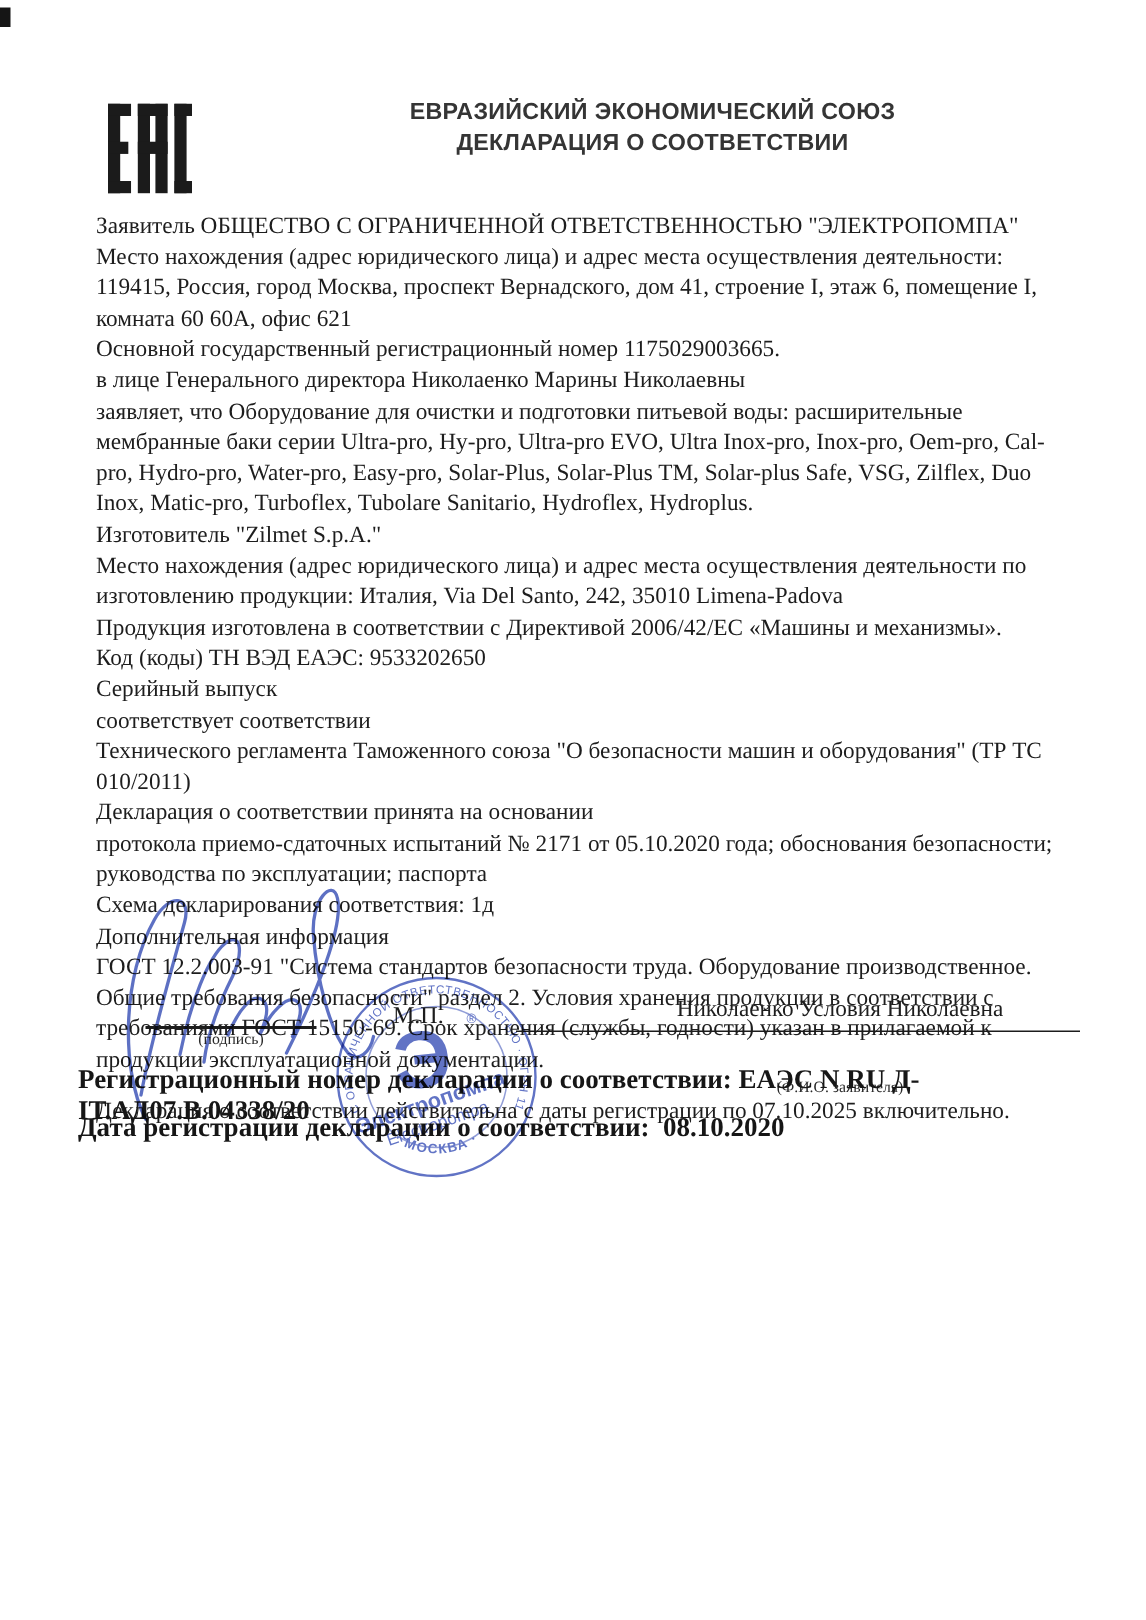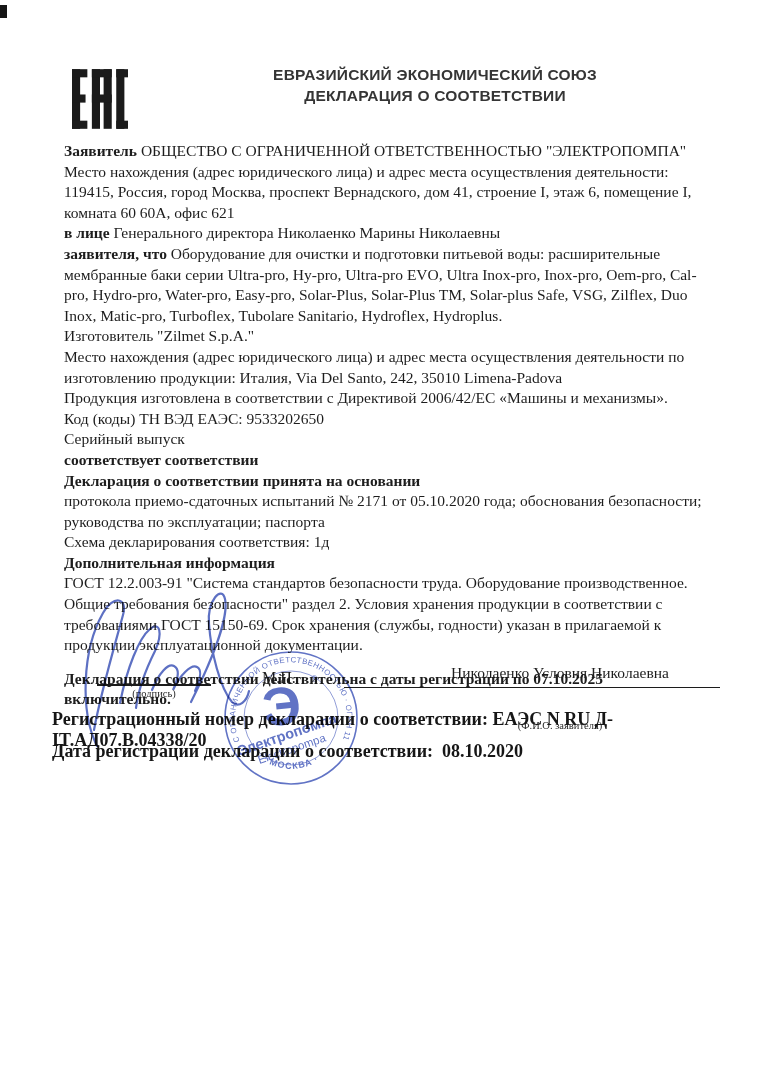--- a/index.html
+++ b/index.html
@@ -18,21 +18,21 @@
     font-family:"Liberation Sans", sans-serif; font-weight:700;
     font-size:15.5px; line-height:21px; color:#353535; letter-spacing:0.2px;
   }
 
   .body {
     position:absolute; left:64px; top:141px; width:648px;
     font-size:15.5px; line-height:20.6px; color:#1d1d1d;
   }
   .body p { margin:0; }
   .body p.validity { margin-top:13px; font-weight:700; }
-  .body b { font-weight:700; }
+  .body b { font-weight:400; }
 
   .rule { position:absolute; height:0; border-top:2px solid #1c1c1c; }
   .sign-line { left:97px; top:684px; width:114px; }
   .name-line { left:344px; top:687px; width:376px; border-top-width:1.5px; }
 
   .caption {
     position:absolute; font-size:10.5px; color:#2a2a2a; text-align:center;
   }
   .cap-sign { left:90px; top:688px; width:128px; }
   .cap-name { left:398px; top:691px; width:324px;margin-top:29px; }
@@ -93,28 +93,30 @@
   </div>
 
   <div class="header">
     <div>ЕВРАЗИЙСКИЙ ЭКОНОМИЧЕСКИЙ СОЮЗ</div>
     <div>ДЕКЛАРАЦИЯ О СООТВЕТСТВИИ</div>
   </div>
 
   <div class="body">
       <p><b>Заявитель</b><span> ОБЩЕСТВО С ОГРАНИЧЕННОЙ ОТВЕТСТВЕННОСТЬЮ "ЭЛЕКТРОПОМПА"</span></p>
       <p><span>Место нахождения (адрес юридического лица) и адрес места осуществления деятельности: 119415, Россия, город Москва, проспект Вернадского, дом 41, строение I, этаж 6, помещение I, комната 60 60А, офис 621</span></p>
+      <p><span>Основной государственный регистрационный номер 1175029003665.</span></p>
       <p><b>в лице</b><span> Генерального директора Николаенко Марины Николаевны</span></p>
-      <p><b>заявителя, что</b><span> Оборудование для очистки и подготовки питьевой воды: расширительные мембранные баки серии Ultra-pro, Hy-pro, Ultra-pro EVO, Ultra Inox-pro, Inox-pro, Oem-pro, Cal-pro, Hydro-pro, Water-pro, Easy-pro, Solar-Plus, Solar-Plus TM, Solar-plus Safe, VSG, Zilflex, Duo Inox, Matic-pro, Turboflex, Tubolare Sanitario, Hydroflex, Hydroplus.</span></p>
+      <p><b>заявляет, что</b><span> Оборудование для очистки и подготовки питьевой воды: расширительные мембранные баки серии Ultra-pro, Hy-pro, Ultra-pro EVO, Ultra Inox-pro, Inox-pro, Oem-pro, Cal-pro, Hydro-pro, Water-pro, Easy-pro, Solar-Plus, Solar-Plus TM, Solar-plus Safe, VSG, Zilflex, Duo Inox, Matic-pro, Turboflex, Tubolare Sanitario, Hydroflex, Hydroplus.</span></p>
       <p><span>Изготовитель "Zilmet S.p.A."</span></p>
       <p><span>Место нахождения (адрес юридического лица) и адрес места осуществления деятельности по изготовлению продукции: Италия, Via Del Santo, 242, 35010 Limena-Padova</span></p>
       <p><span>Продукция изготовлена в соответствии с Директивой 2006/42/ЕС «Машины и механизмы».</span></p>
       <p><span>Код (коды) ТН ВЭД ЕАЭС: 9533202650</span></p>
       <p><span>Серийный выпуск</span></p>
       <p><b>соответствует соответствии</b></p>
+      <p><span>Технического регламента Таможенного союза "О безопасности машин и оборудования" (ТР ТС 010/2011)</span></p>
       <p><b>Декларация о соответствии принята на основании</b></p>
       <p><span>протокола приемо-сдаточных испытаний № 2171 от 05.10.2020 года; обоснования безопасности; руководства по эксплуатации; паспорта</span></p>
       <p><span>Схема декларирования соответствия: 1д</span></p>
       <p><b>Дополнительная информация</b></p>
       <p><span>ГОСТ 12.2.003-91 "Система стандартов безопасности труда. Оборудование производственное. Общие требования безопасности" раздел 2. Условия хранения продукции в соответствии с требованиями ГОСТ 15150-69. Срок хранения (службы, годности) указан в прилагаемой к продукции эксплуатационной документации.</span></p>
       <p class="validity"><b>Декларация о соответствии действительна с даты регистрации по 07.10.2025 включительно.</b></p>
     </div>
 
   <div class="rule sign-line"></div>
   <div class="caption cap-sign">(подпись)</div>

